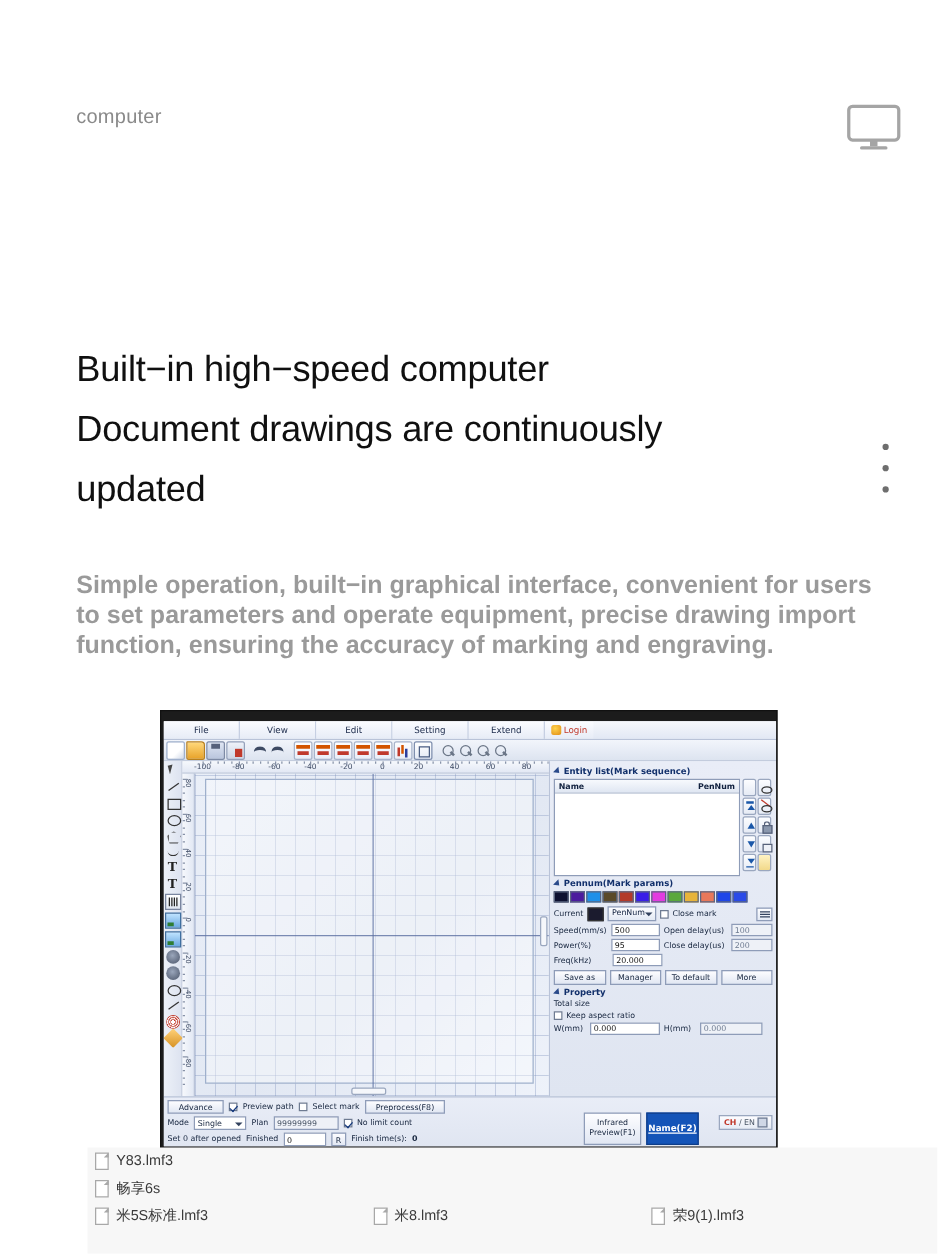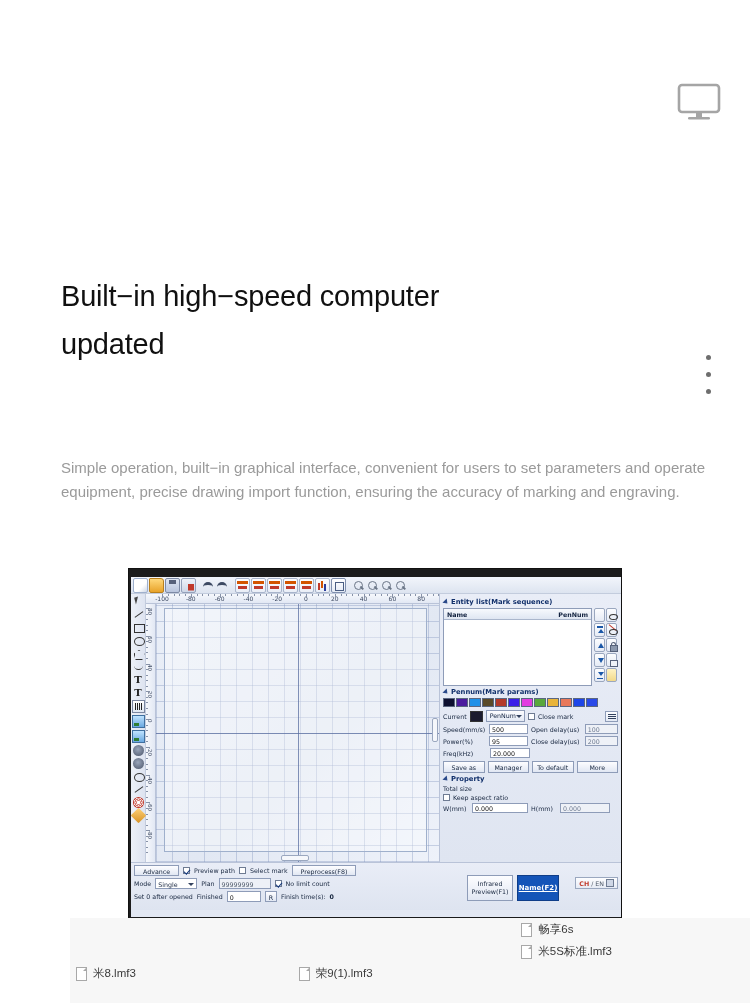--- a/index.html
+++ b/index.html
@@ -28,21 +28,21 @@
   }
   .kebab{
     position:absolute;left:706px;top:355px;
     display:flex;flex-direction:column;gap:12px;align-items:center;
   }
   .kebab i{display:block;width:5px;height:5px;border-radius:50%;background:#6e6e6e;}
 
   
   .para{
     position:absolute;left:61px;top:456px;width:660px;
-    font-size:15px;line-height:24px;color:#9a9a9a;
+    font-size:20px;line-height:24px;color:#9a9a9a;font-weight:bold;
   }
 
   
   .app-shot{
     position:absolute;left:128px;top:568px;width:494px;height:354px;
     background:#1c1c1c;border:1px solid #111;box-sizing:border-box;
     overflow:hidden;
   }
   .app-inner{
     position:absolute;left:2px;top:8px;width:490px;height:340px;
@@ -306,46 +306,60 @@
   .fl-ico{
     width:9px;height:12px;border:1px solid #a8a8a8;background:#fff;flex:0 0 auto;position:relative;
   }
   .fl-ico:after{content:"";position:absolute;right:-1px;top:-1px;width:0;height:0;
     border-left:4px solid transparent;border-bottom:4px solid #a8a8a8;}
 </style>
 </head>
 <body>
 
 <div class="eyebrow">
+  <div>computer</div>
 </div>
 
 <div class="monitor-icon">
   <svg width="46" height="42" viewBox="0 0 46 42" aria-hidden="true">
     <rect x="3" y="3" width="40" height="27" rx="3" fill="none" stroke="#a5a5a5" stroke-width="2.6"></rect>
     <rect x="20" y="30" width="6" height="5" fill="#a5a5a5"></rect>
     <rect x="12" y="35" width="22" height="2.6" rx="1.3" fill="#a5a5a5"></rect>
   </svg>
 </div>
 
 <div class="headline">
   <div>Built−in high−speed computer</div>
+  <div>Document drawings are continuously</div>
   <div>updated</div>
 </div>
 
 <div class="kebab">
   <i></i>
   <i></i>
   <i></i>
 </div>
 
 <div class="para">Simple operation, built−in graphical interface, convenient for users to set parameters and operate equipment, precise drawing import function, ensuring the accuracy of marking and engraving.</div>
 
 <div class="app-shot">
   <div class="app-inner">
 
+    <div class="menubar">
+      <div class="mi">File</div>
+      <div class="mi">View</div>
+      <div class="mi">Edit</div>
+      <div class="mi">Setting</div>
+      <div class="mi">Extend</div>
+      <div class="login">
+        <span class="bug"></span>
+        <span>Login</span>
+      </div>
+      <div class="spacer"></div>
+    </div>
 
     <div class="toolbar">
       <div class="tb page"></div>
       <div class="tb folder"></div>
       <div class="tb save"></div>
       <div class="tb del"></div>
       <div class="tb sep"></div>
       <div class="tb undo"></div>
       <div class="tb redo"></div>
       <div class="tb sep"></div>
@@ -681,20 +695,24 @@
         <span class="en">EN</span>
         <span class="lk"></span>
       </div>
     </div>
 
   </div>
 </div>
 
 <div class="filelist">
   <div class="fl-grid" id="flgrid">
+      <div class="fl-item">
+        <span class="fl-ico"></span>
+        <span>Y83.lmf3</span>
+      </div>
       <div class="fl-item"></div>
       <div class="fl-item"></div>
       <div class="fl-item">
         <span class="fl-ico"></span>
         <span>畅享6s</span>
       </div>
       <div class="fl-item"></div>
       <div class="fl-item"></div>
       <div class="fl-item">
         <span class="fl-ico"></span>

